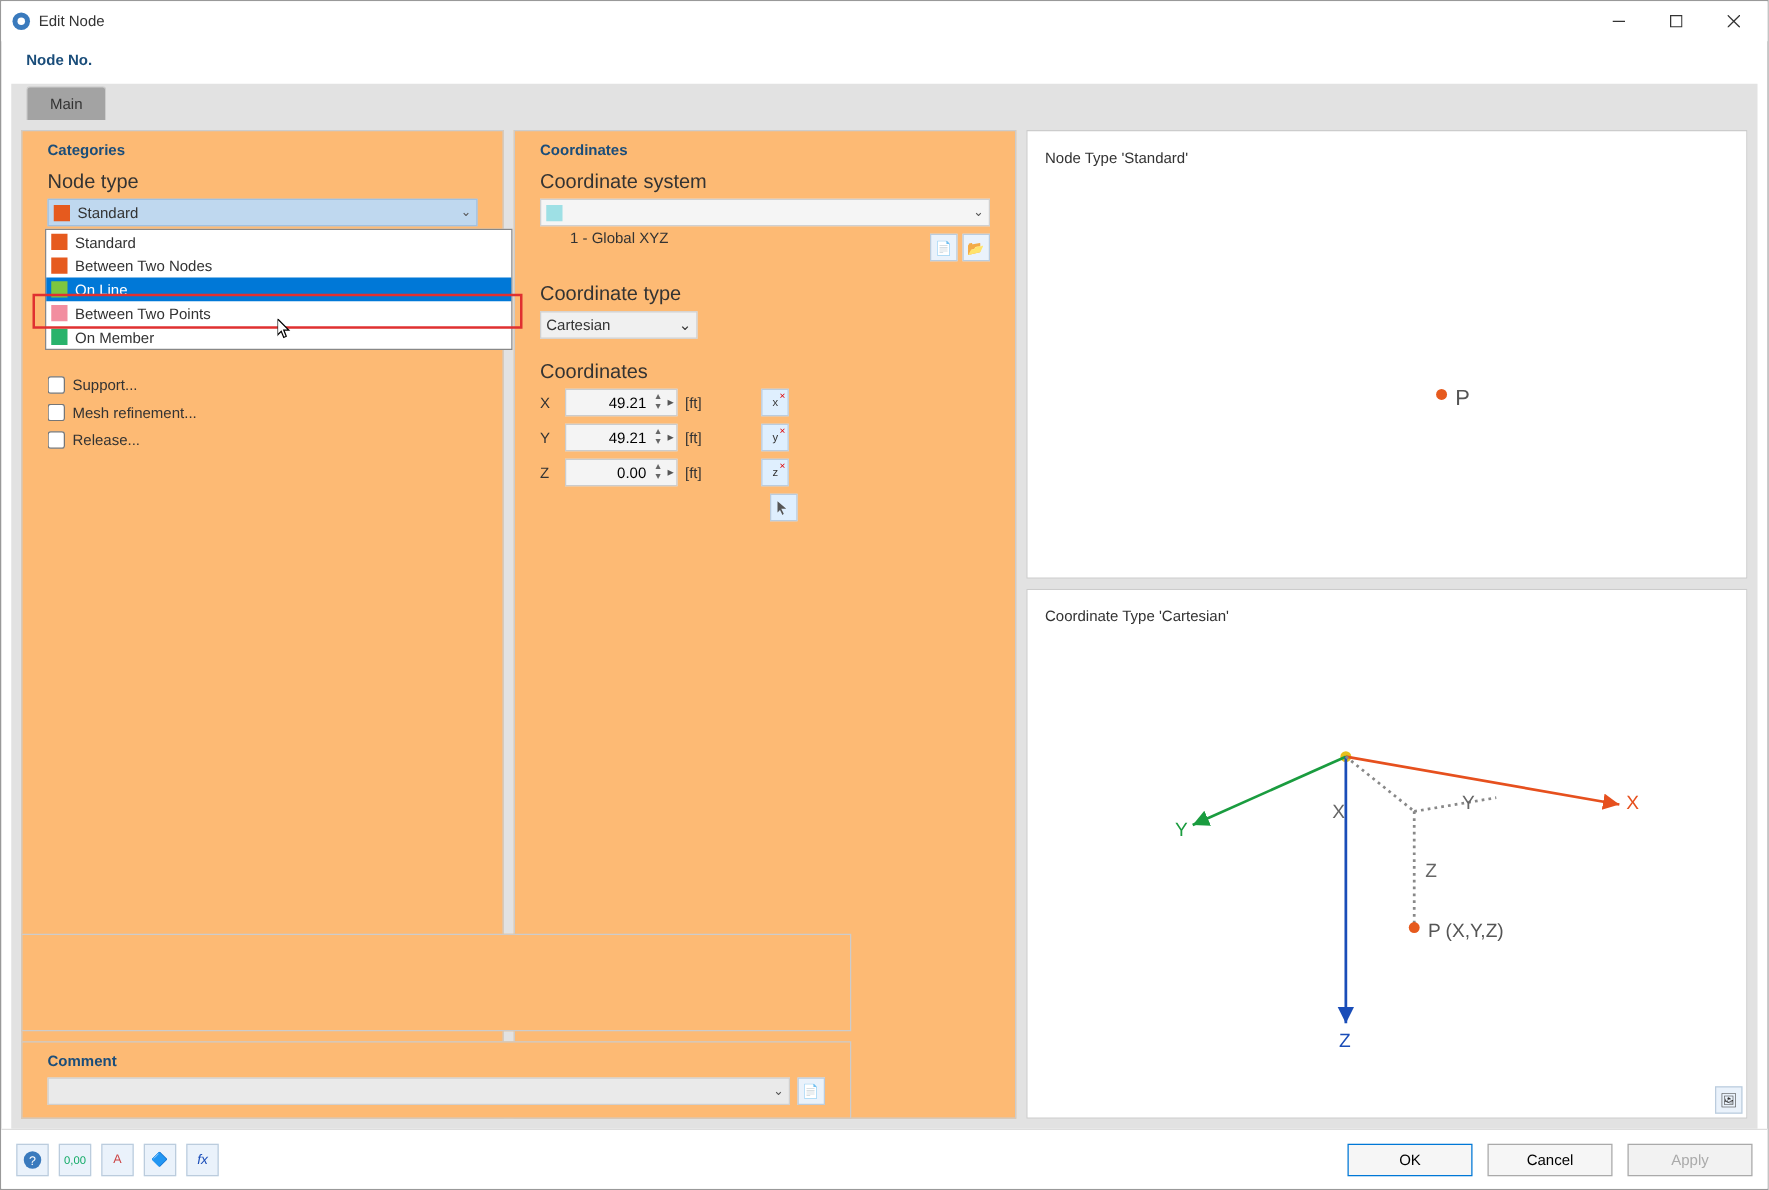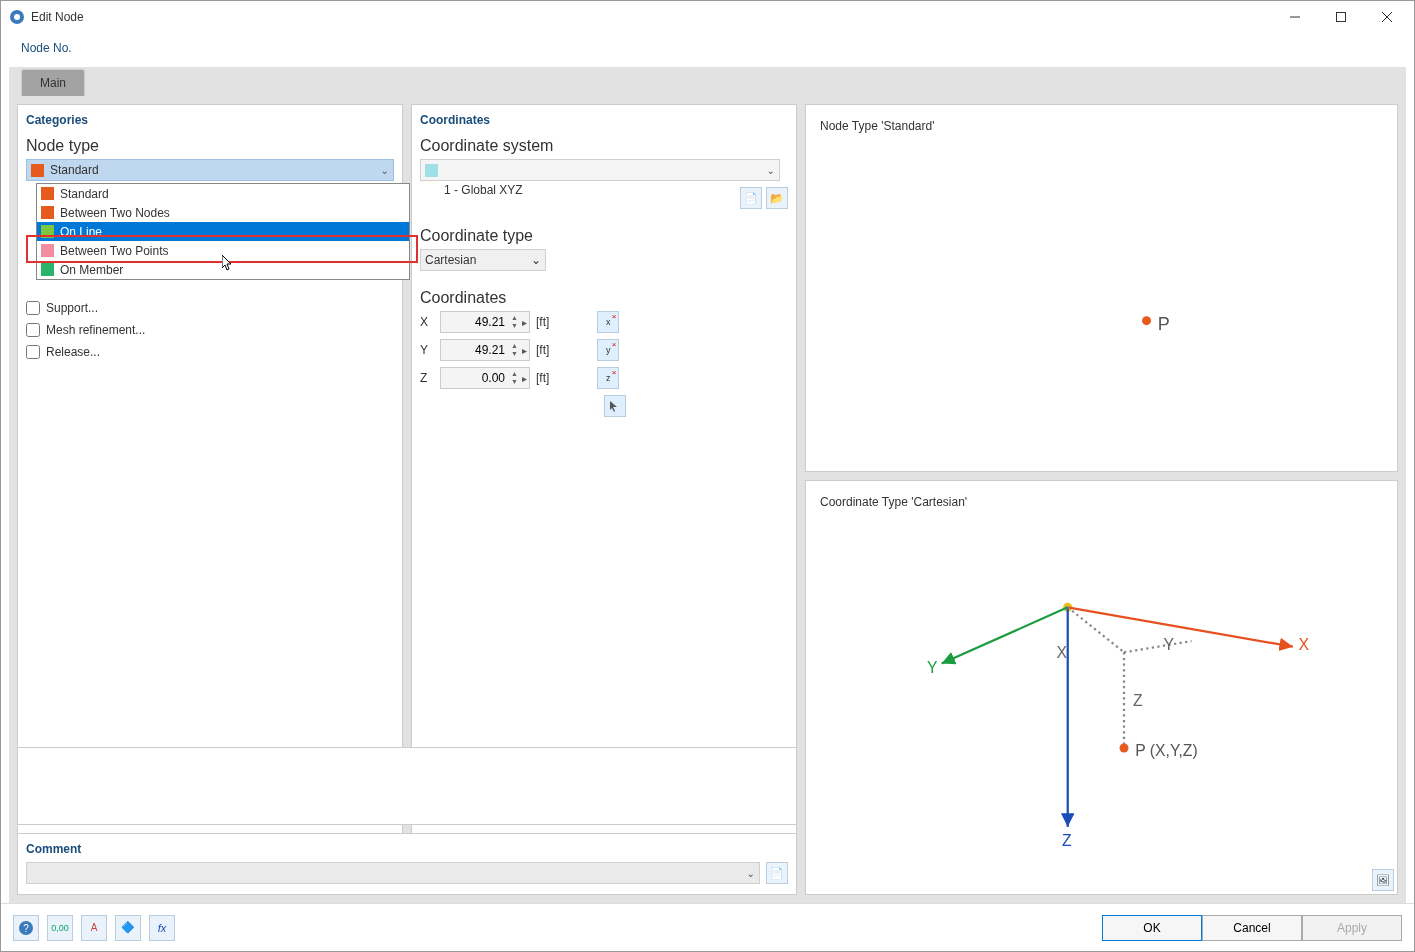--- a/index.html
+++ b/index.html
@@ -9,33 +9,33 @@
 
 .titlebar { height: 32px; display: flex; align-items: center; padding: 0 4px 0 8px; background: #fff; }
 .titlebar-icon { width: 16px; height: 16px; margin-right: 6px; }
 .titlebar-text { flex: 1; font-size: 12px; }
 .titlebar-btns { display: flex; }
 .titlebar-btn { width: 46px; height: 30px; display: flex; align-items: center; justify-content: center; cursor: pointer; }
 
 .header-row { background: #fff; padding: 4px 12px 8px; border-bottom: 0; display: flex; gap: 16px; margin: 4px 8px 0; }
 .header-left { flex: 0 0 780px; }
 .header-right { flex: 1; }
-.header-label { color: #1a4d7a; font-weight: 400; font-size: 12px; margin-bottom: 4px; }
+.header-label { color: #1a4d7a; font-weight: 700; font-size: 12px; margin-bottom: 4px; }
 .header-input { width: 100%; height: 22px; background: #eaeaea; border: 1px solid #d0d0d0; padding: 0 6px; font-size: 12px; }
 
 .tab-strip { background: #e2e2e2; padding: 2px 12px 0; margin: 0 8px; }
 .tab { display: inline-block; padding: 6px 18px; background: #a3a3a3; border: 1px solid #ccc; border-bottom: none; font-size: 12px; border-radius: 3px 3px 0 0; }
 
 .content-area { flex: 1; background: #e2e2e2; padding: 8px 8px; display: flex; gap: 8px; position: relative; margin: 0 8px; }
 
 .left-col { flex: 0 0 386px; display: flex; flex-direction: column; gap: 8px; }
 .mid-col { flex: 0 0 386px; display: flex; flex-direction: column; gap: 8px; }
 .right-col { flex: 1; display: flex; flex-direction: column; gap: 8px; }
 
-.panel { background: #ffffff; border: 1px solid #ccc; padding: 8px 8px; }
+.panel { background: #fdba74; border: 1px solid #ccc; padding: 8px 20px; }
 .panel-header { color: #1a4d7a; font-weight: 600; font-size: 12px; margin-bottom: 10px; }
 .panel.flex-grow { flex: 1; }
 
 .field-label { font-size: 16px; margin-bottom: 4px; }
 .dropdown { display: flex; align-items: center; background: #bfd8ef; border: 1px solid #a0c0e0; height: 22px; padding: 0 4px; cursor: pointer; }
 .dropdown .swatch { width: 13px; height: 13px; margin-right: 6px; }
 .dropdown .label { flex: 1; font-size: 12px; }
 .dropdown .chev { font-size: 10px; color: #555; }
 
 .dropdown-list { position: absolute; background: #fff; border: 1px solid #888; z-index: 100; left: 18px; top: 78px; width: 374px; }
@@ -71,26 +71,26 @@
 .preview-panel { background: #fff; border: 1px solid #ccc; padding: 14px; flex: 1; }
 .preview-label { font-size: 12px; margin-bottom: 6px; }
 .preview-svg { width: 100%; height: calc(100% - 20px); }
 
 .comment-row { display: flex; gap: 6px; align-items: center; }
 .comment-input { flex: 1; height: 22px; background: #eaeaea; border: 1px solid #d0d0d0; }
 
 .footer { height: 48px; display: flex; align-items: center; padding: 0 12px; background: #fff; border-top: 1px solid #ddd; }
 .footer-left { display: flex; gap: 8px; }
 .footer-btn-icon { width: 26px; height: 26px; border: 1px solid #bcd; background: #eaf2fb; display: flex; align-items: center; justify-content: center; cursor: pointer; }
-.footer-right { margin-left: auto; display: flex; gap: 0; }
+.footer-right { margin-left: auto; display: flex; gap: 12px; }
 .footer-btn { width: 100px; height: 26px; border: 1px solid #aaa; background: #f6f6f6; cursor: pointer; font-size: 12px; }
 .footer-btn.ok { border: 1px solid #0078d7; }
 .footer-btn.disabled { color: #aaa; cursor: default; background: #f2f2f2; }
 
-.bottom-stack { display:flex; flex-direction:column; gap:8px; width:780px; }
+.bottom-stack { display:flex; flex-direction:column; gap:8px; width:664px; }
 .cursor-arrow { position:absolute; left:204px; top:150px; z-index:300; font-size:14px; color:#000; }
 </style>
 </head>
 <body>
 
 <div class="window">
 
   <div class="titlebar">
     <span class="titlebar-icon">
       <svg viewBox="0 0 16 16">

